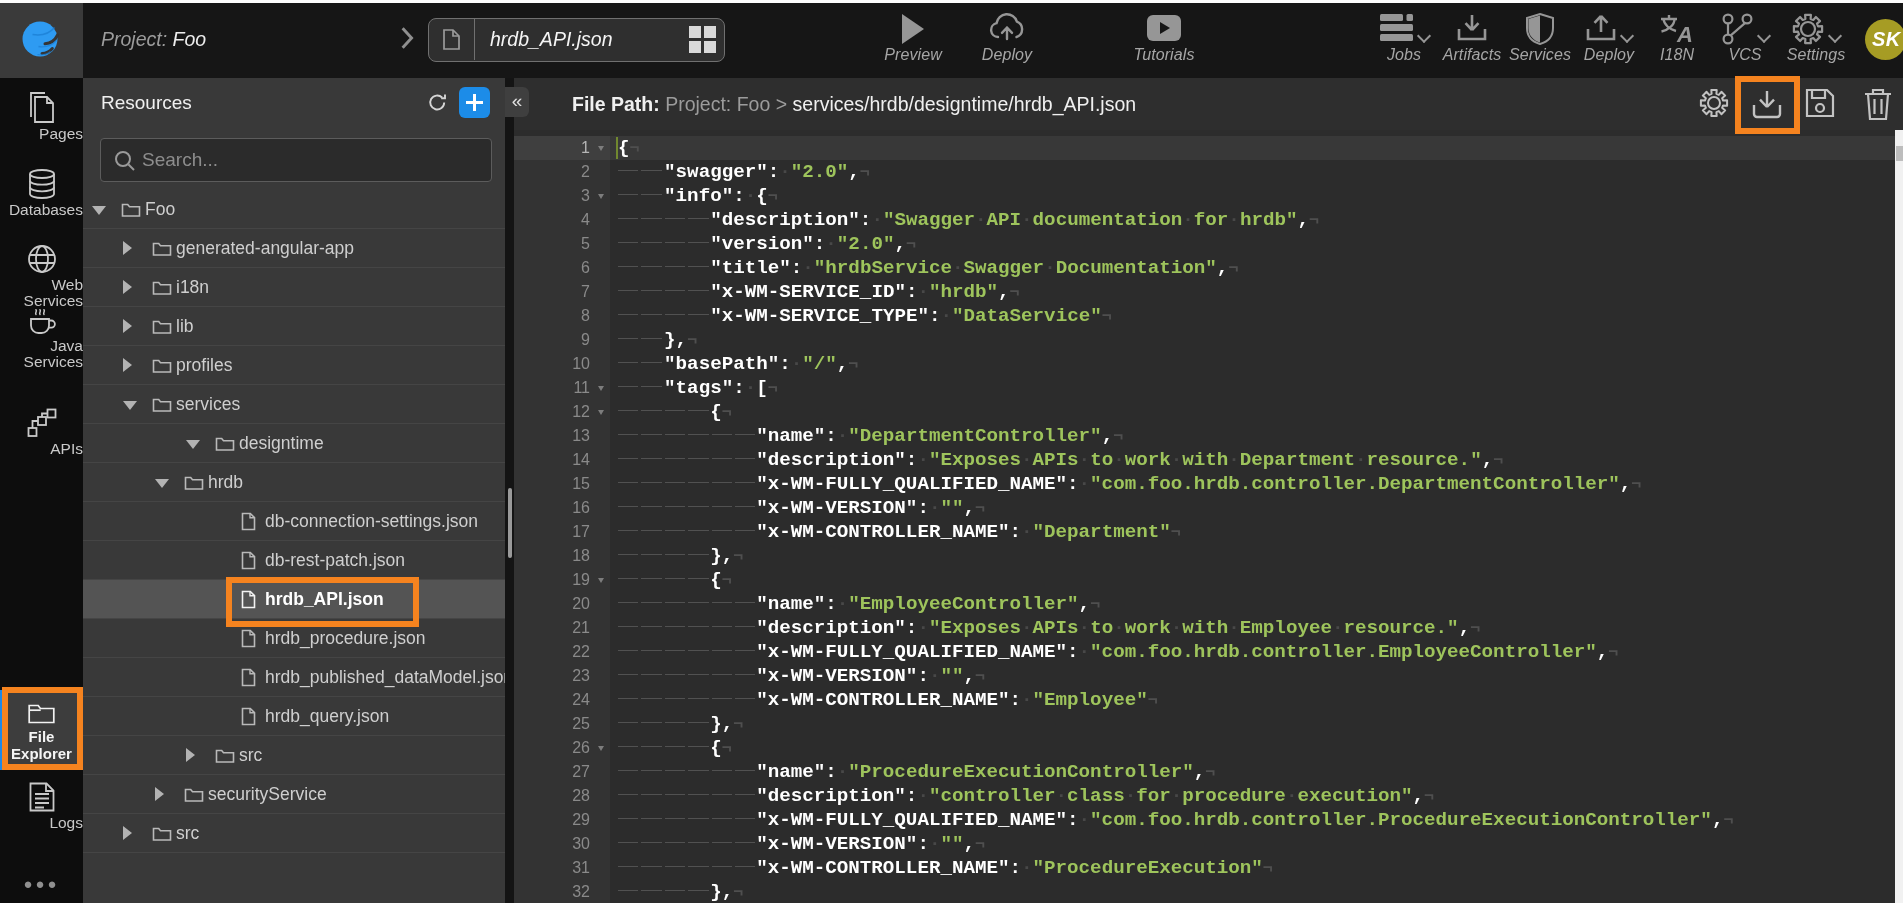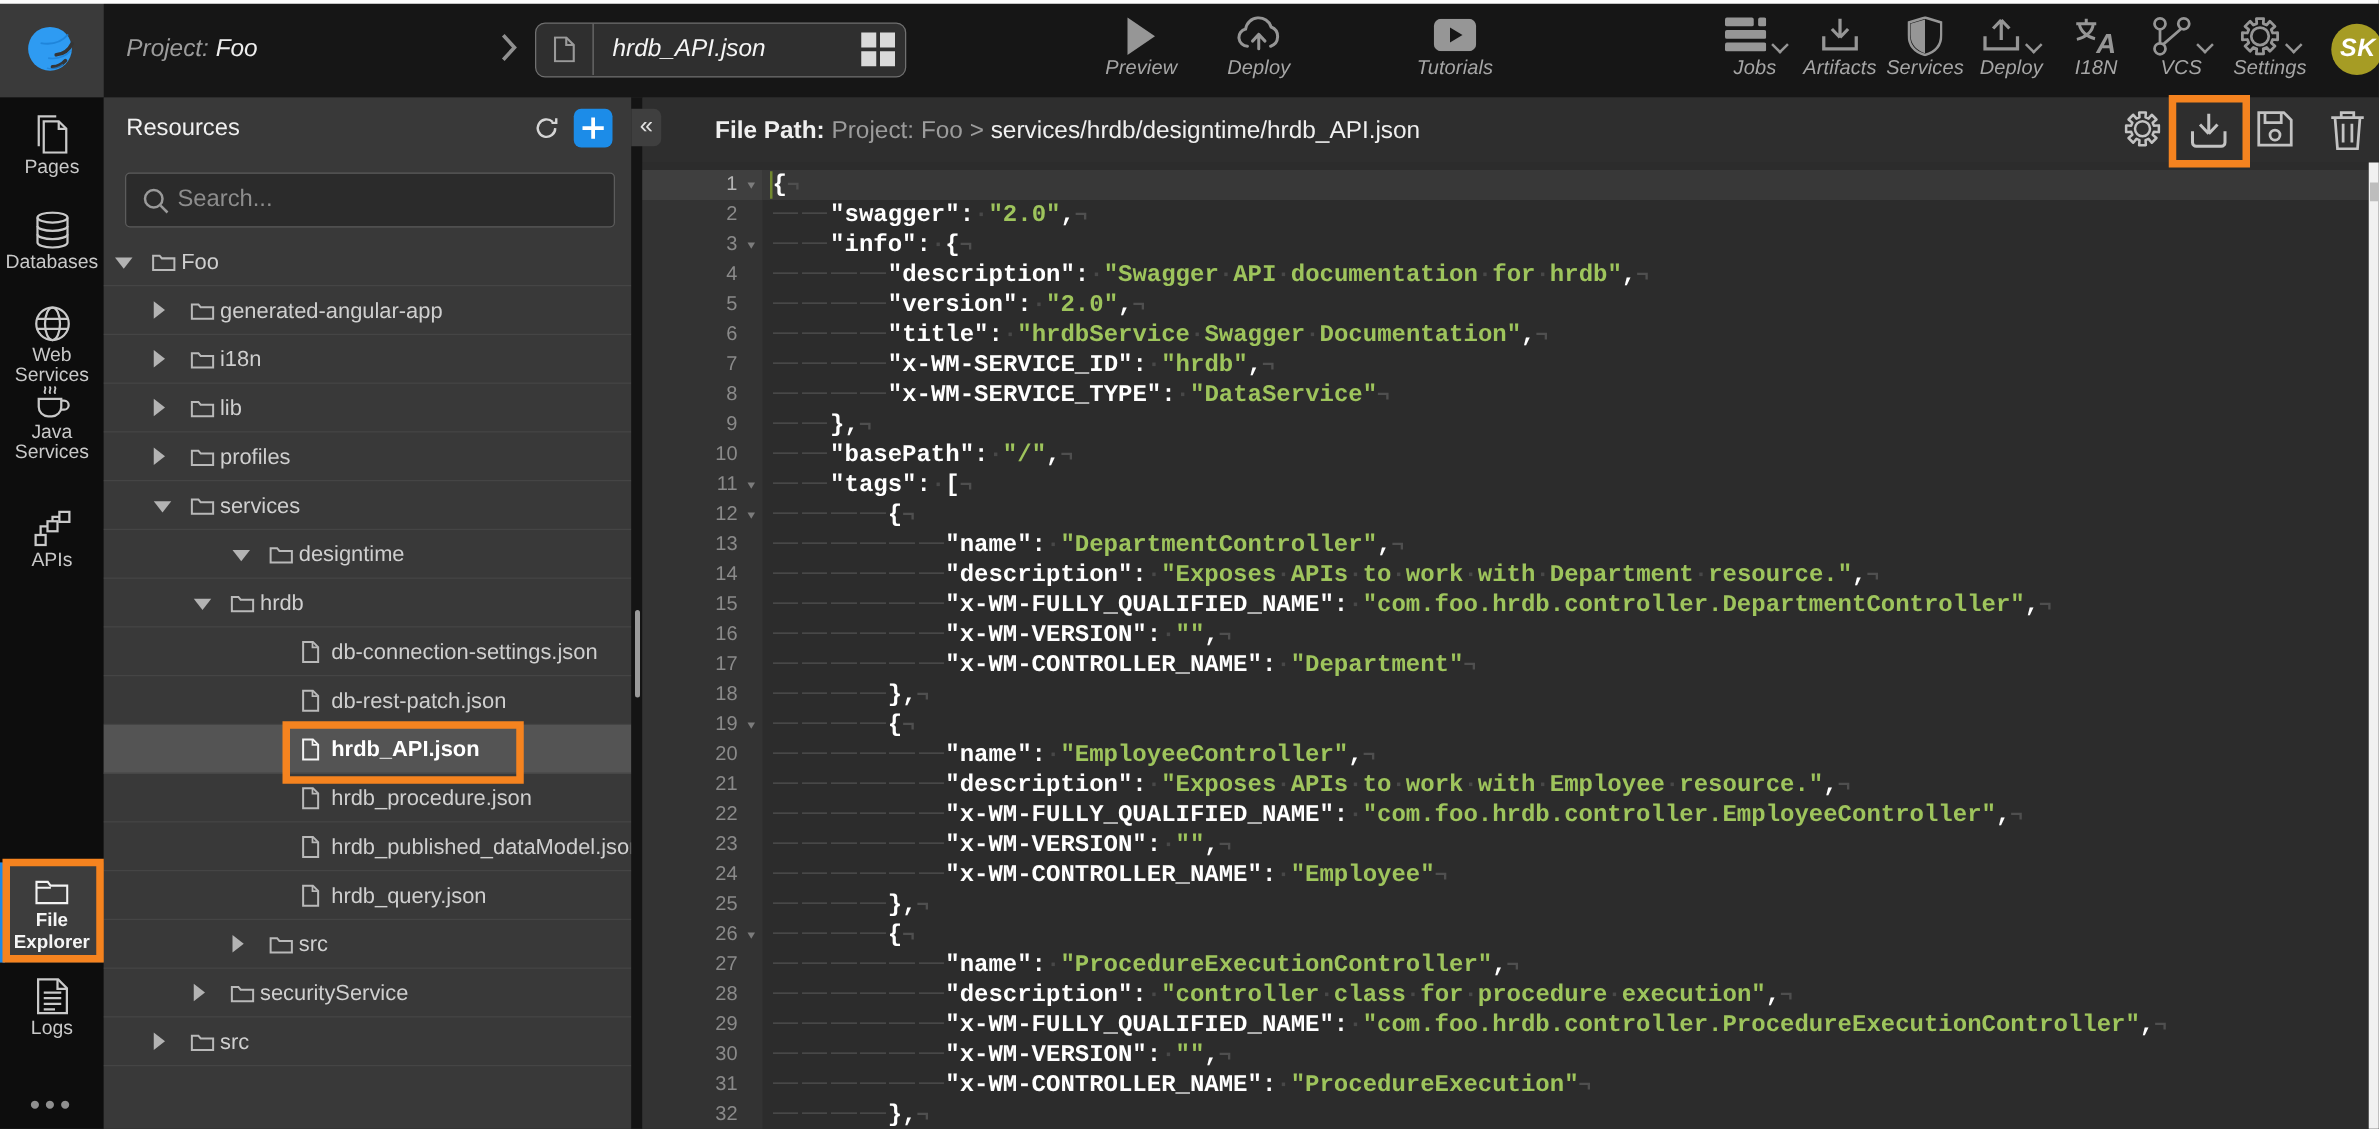--- a/index.html
+++ b/index.html
@@ -18,21 +18,21 @@
 #tab .grid div { position:absolute; width:12px; height:12px; background:#d9d9d9; }
 .titem { position:absolute; top:0; height:78px; text-align:center; }
 .ticon { height:50px; display:flex; align-items:flex-start; justify-content:center; padding-top:13px; }
 .tlabel { font-size:16px; color:#a6a6a6; margin-top:-4px; letter-spacing:0.1px; }
 .chev { width:10px; height:10px; border-right:2.4px solid #969696; border-bottom:2.4px solid #969696;
   transform:rotate(45deg); margin:18px 0 0 6px; display:inline-block; }
 #avatar { position:absolute; left:1865px; top:19px; width:41px; height:41px; border-radius:50%;
   background:#a69c24; color:#ffffff; font-weight:bold; font-size:20px; text-align:left; padding-left:7px; line-height:41px; letter-spacing:0.5px;}
 
 #rail { position:absolute; left:0; top:78px; width:83px; height:825px; background:#0d0d0d; }
-.ritem { position:absolute; left:0; width:83px; text-align:center; color:#c9c9c9; }
+.ritem { position:absolute; left:0; width:83px; text-align:right; color:#c9c9c9; }
 .rlabel { font-size:15.5px; line-height:16px; color:#c9c9c9; margin-top:3px; }
 .ricon { display:flex; justify-content:center; }
 #fe { position:absolute; left:0; top:612px; width:83px; height:80px; background:#3d3d3d; text-align:center; }
 #fe .rlabel { color:#f5f5f5; font-weight:bold; font-size:15px; line-height:16.5px; margin-top:5px; }
 #fe .ricon { padding-top:13px; }
 #feblue { position:absolute; left:0; top:612px; width:4px; height:80px; background:#1d88e8; }
 #fedots { position:absolute; left:0; top:797px; width:83px; text-align:center; color:#8f8f8f; font-size:15px; letter-spacing:3px; }
 
 #panel { position:absolute; left:83px; top:78px; width:422px; height:825px; background:#393939; }
 #rtitle { position:absolute; left:18px; top:14px; font-size:19px; color:#f0f0f0; }

